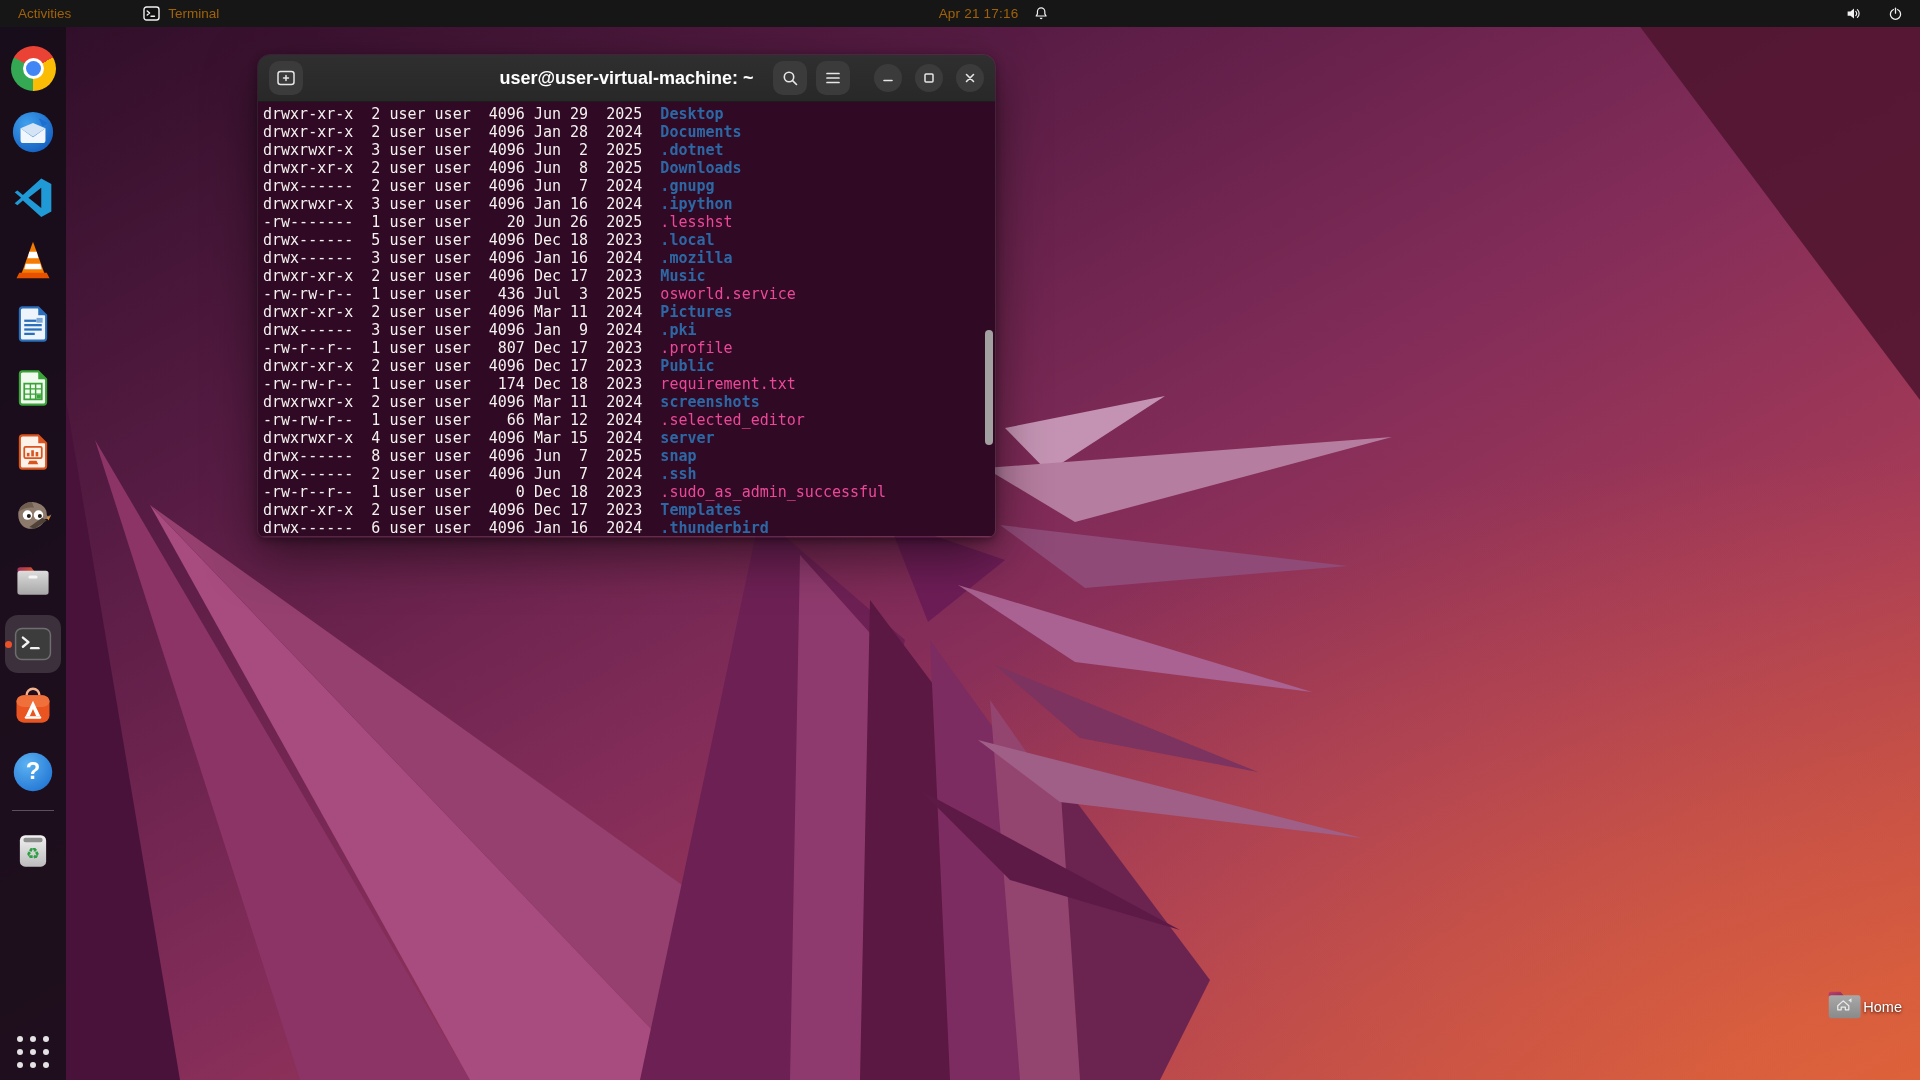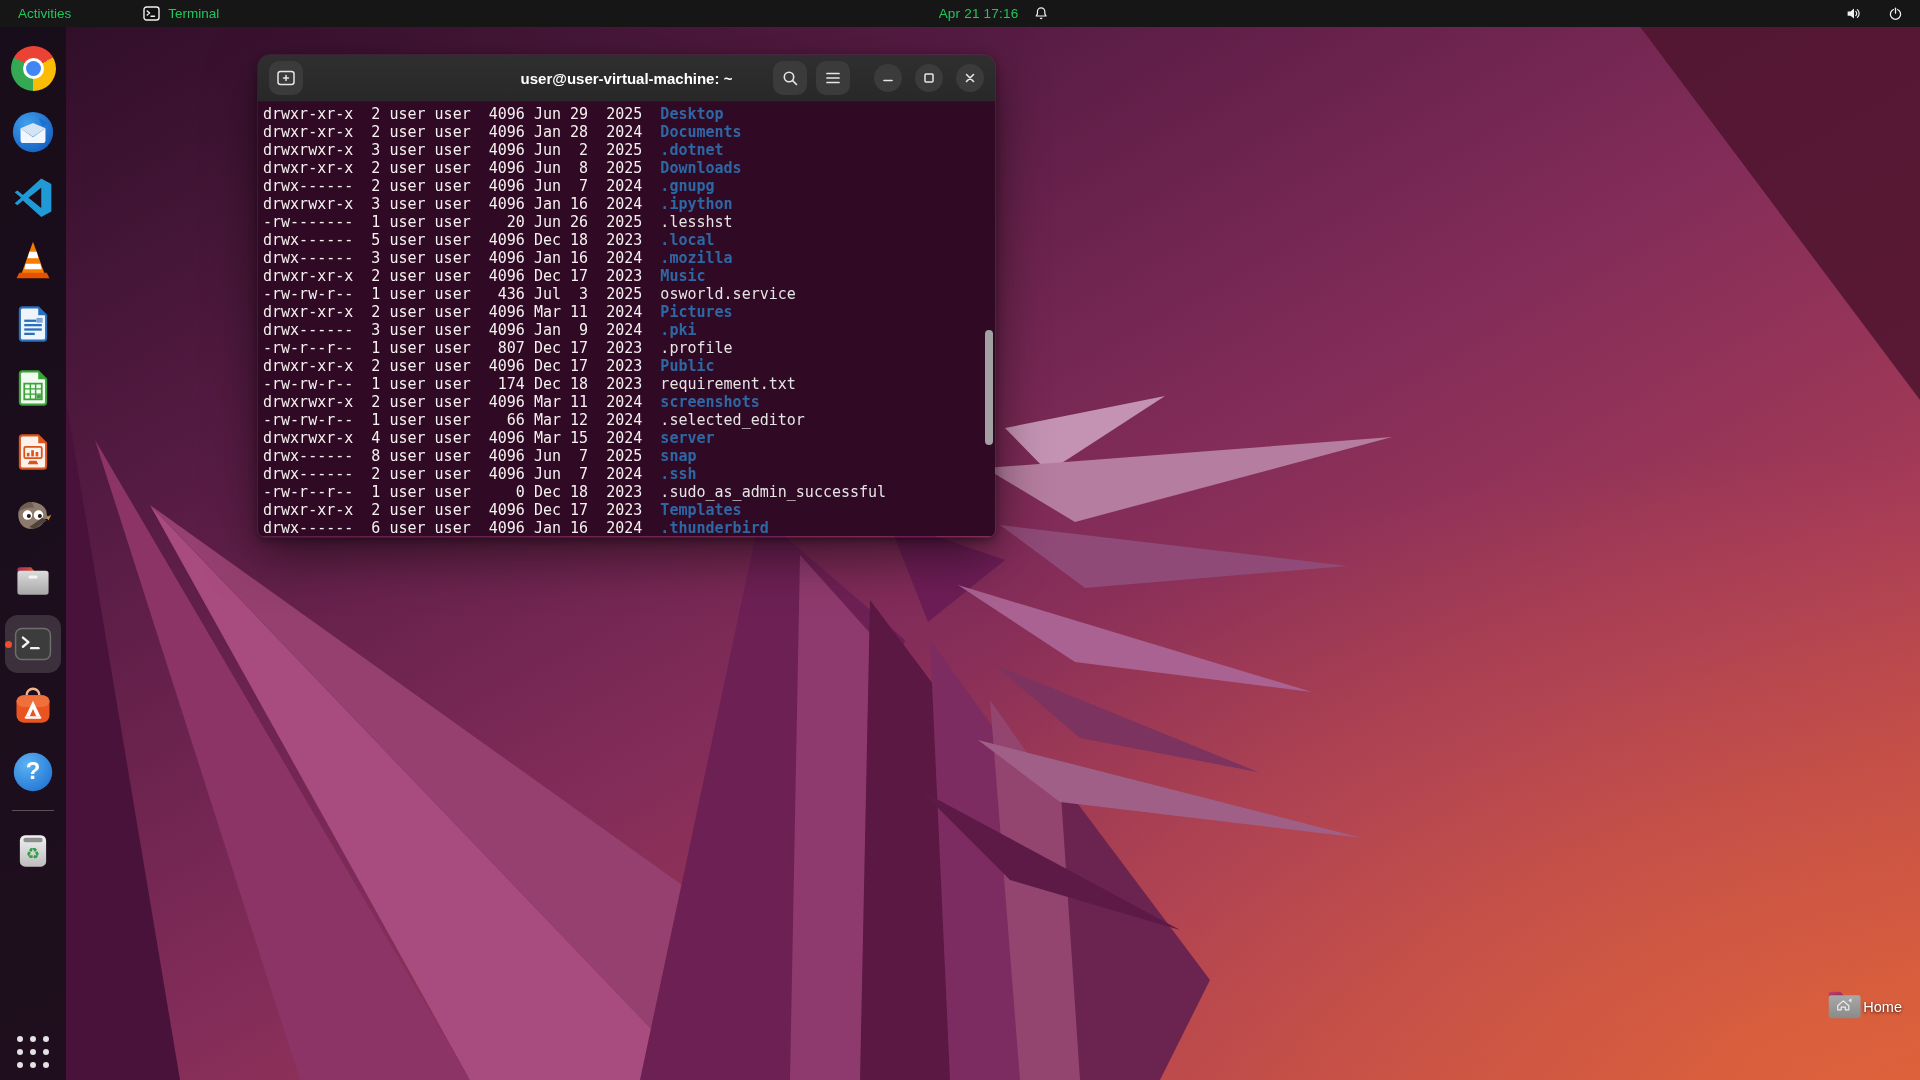--- a/index.html
+++ b/index.html
@@ -5,21 +5,21 @@
   * { margin:0; padding:0; box-sizing:border-box; }
   html,body { width:1920px; height:1080px; overflow:hidden; background:#2c0d26;
               font-family:"Liberation Sans", sans-serif; }
 
   
   .wallpaper { position:absolute; inset:0; z-index:0; }
 
   
   .topbar { position:absolute; top:0; left:0; width:1920px; height:27px;
             background:#161616; z-index:50; display:flex; align-items:center;
-            color:#22c55e; font-size:13.5px; }
+            color:#a16207; font-size:13.5px; }
   .tb-left { display:flex; align-items:center; height:100%; }
   .activities { padding:0 18px; height:100%; display:flex; align-items:center; cursor:pointer; }
   .app-focus { display:flex; align-items:center; gap:8px; padding:0 14px; height:100%; margin-left:40px; }
   .clock-group { position:absolute; left:50%; transform:translateX(-50%); margin-left:34px;
                  display:flex; align-items:center; gap:14px; height:100%; }
   .clock { letter-spacing:.2px; }
   .tb-right { position:absolute; right:0; top:0; height:100%; display:flex;
               align-items:center; gap:24px; padding:0 16px; }
 
   
@@ -47,33 +47,33 @@
 
   
   .term-window { position:absolute; left:258px; top:55px; width:737px; height:482px;
      z-index:30; border-radius:12px 12px 7px 7px; overflow:hidden;
      box-shadow:0 18px 50px rgba(0,0,0,.5), 0 3px 10px rgba(0,0,0,.4);
      outline:1px solid rgba(255,255,255,.07); }
   .titlebar { height:47px; background:linear-gradient(#2f2f2f,#282828);
      border-bottom:1px solid #1c1c1c; display:flex; align-items:center;
      padding:0 11px; position:relative; }
   .win-title { position:absolute; left:50%; transform:translateX(-50%);
-     color:#fff; font-weight:bold; font-size:15px; white-space:nowrap; }
+     color:#fff; font-weight:bold; font-size:18px; white-space:nowrap; }
   .tb-btn { border:none; display:flex; align-items:center; justify-content:center;
      cursor:pointer; color:#e8e8e8; }
   .tb-sq { width:34px; height:34px; border-radius:10px; background:#3b3b3b; }
   .tb-circ { width:28px; height:28px; border-radius:50%; background:#3b3b3b; }
   .tb-group-right { margin-left:auto; display:flex; align-items:center; gap:9px; }
   .tb-group-ctrl { display:flex; align-items:center; gap:13px; margin-left:15px; }
 
   .term-body { position:relative; height:434px; background:#300a24; padding:3px 0 0 5px; }
   .toutput { font-family:"DejaVu Sans Mono", monospace; font-size:15px; line-height:18px;
      color:#f4f1ef; white-space:pre; }
   .toutput .dname { color:#2d68a6; font-weight:bold; }
-  .toutput .fname { color:#e5e5e5; }
+  .toutput .fname { color:#ec4899; }
   .term-scrollbar { position:absolute; right:2px; top:228px; width:8px; height:115px;
      border-radius:4px; background:#a3a0a2; cursor:grab; }
 
   
   .home-icon { position:absolute; left:1826px; top:982px; width:76px; z-index:10;
      display:flex; flex-direction:row; align-items:center; cursor:pointer; }
   .home-label { margin-top:3px; color:#fff; font-size:14.5px;
      text-shadow:0 1px 3px rgba(0,0,0,.8); }
 </style>
 </head>

